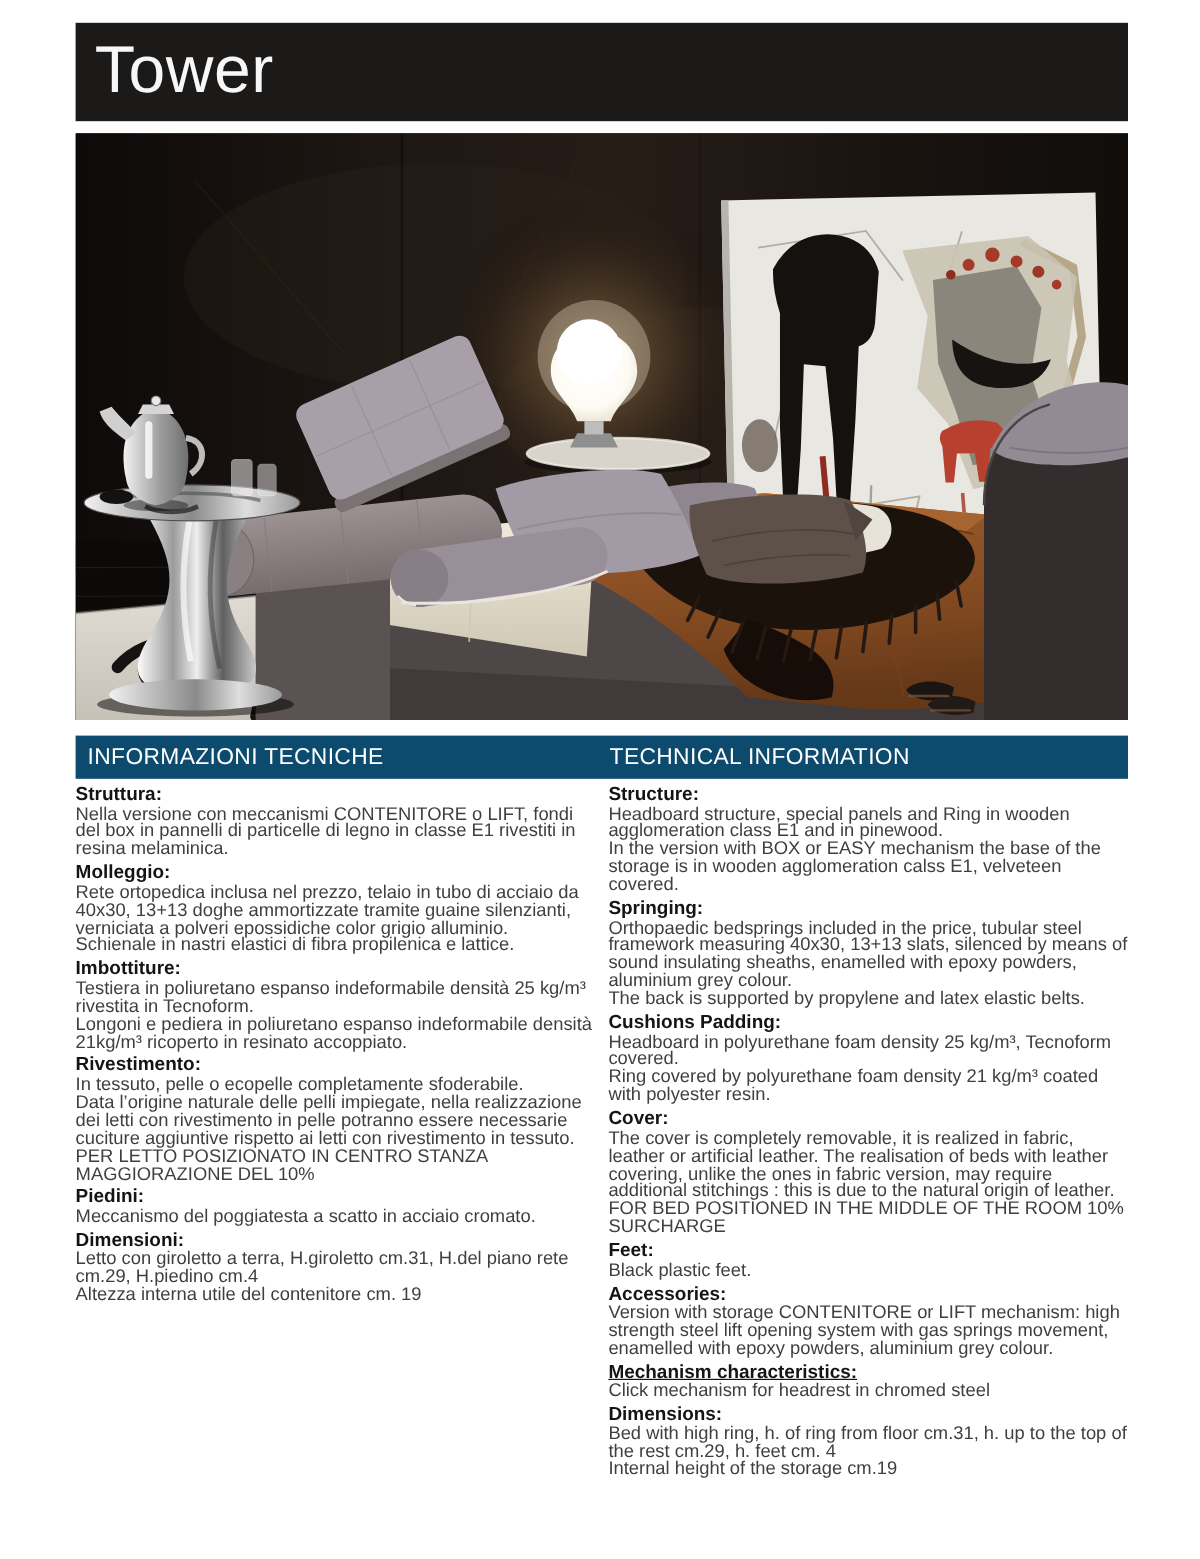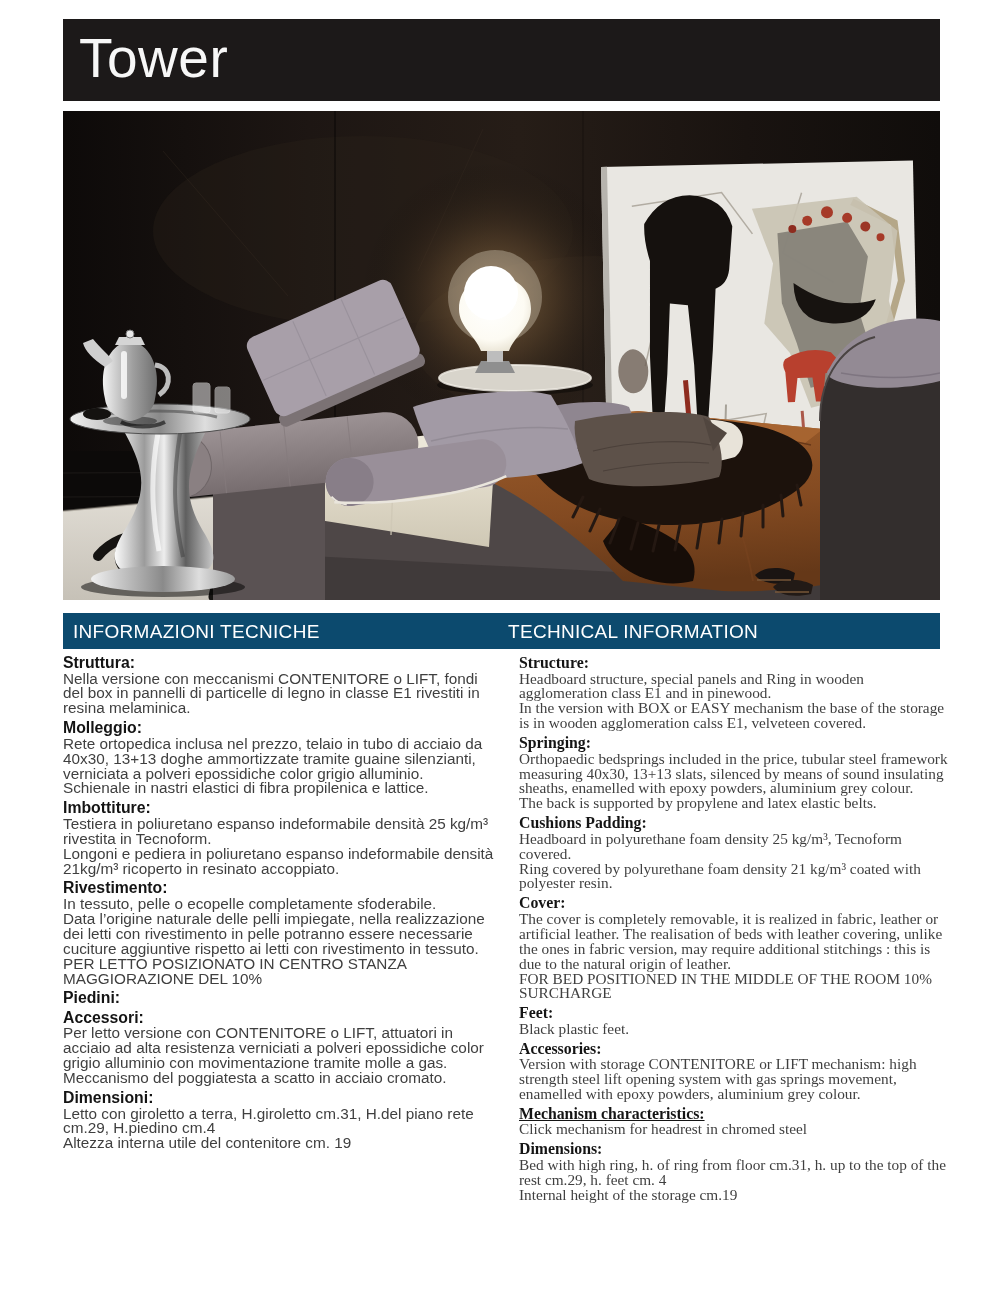--- a/index.html
+++ b/index.html
@@ -11,21 +11,21 @@
        padding-left:16px;transform:translateY(-2px);}
   .photo{top:111px;height:489px;background:#120e0c;overflow:hidden;}
   .photo svg{display:block;}
   .infobar{top:613px;height:36px;background:#0c4a6e;color:#ffffff;}
   .infobar span{position:absolute;top:8px;font-size:19px;letter-spacing:.3px;}
   .infobar .it{left:10px;}
   .infobar .en{left:445px;}
   .cols{top:655px;height:630px;}
   .col{position:absolute;top:0;width:437px;}
   .col.left{left:0;}
-  .col.right{left:456px;font-family:Liberation Serif, serif;}
+  .col.right{left:444px;}
   .sec{margin:0 0 0 0;}
   .sec h3{font-size:15.8px;color:#141414;margin:4px 0 1px 0;font-weight:700;
           line-height:15.5px;}
   .sec h3.underlined{text-decoration:underline;}
   .sec p{margin:0;font-size:15.3px;line-height:14.9px;color:#3f3f3f;}
   .sec:first-child h3{margin-top:0;}
 </style>
 </head>
 <body>
 
@@ -276,24 +276,20 @@
     <div class="sec">
       <h3>Rivestimento:</h3>
       <p>In tessuto, pelle o ecopelle completamente sfoderabile.</p>
       <p>Data l’origine naturale delle pelli impiegate, nella realizzazione dei letti con rivestimento in pelle potranno essere necessarie cuciture aggiuntive rispetto ai letti con rivestimento in tessuto.</p>
       <p>PER LETTO POSIZIONATO IN CENTRO STANZA MAGGIORAZIONE DEL 10%</p>
     </div>
     <div class="sec">
       <h3>Piedini:</h3>
     </div>
     <div class="sec">
-      <h3>Accessori:</h3>
-      <p>Per letto versione con CONTENITORE o LIFT, attuatori in acciaio ad alta resistenza verniciati a polveri epossidiche color grigio alluminio con movimentazione tramite molle a gas.</p>
-    </div>
-    <div class="sec">
       <p>Meccanismo del poggiatesta a scatto in acciaio cromato.</p>
     </div>
     <div class="sec">
       <h3>Dimensioni:</h3>
       <p>Letto con giroletto a terra, H.giroletto cm.31, H.del piano rete cm.29, H.piedino cm.4</p>
       <p>Altezza interna utile del contenitore cm. 19</p>
     </div>
   </div>
 
   <div class="col right">

